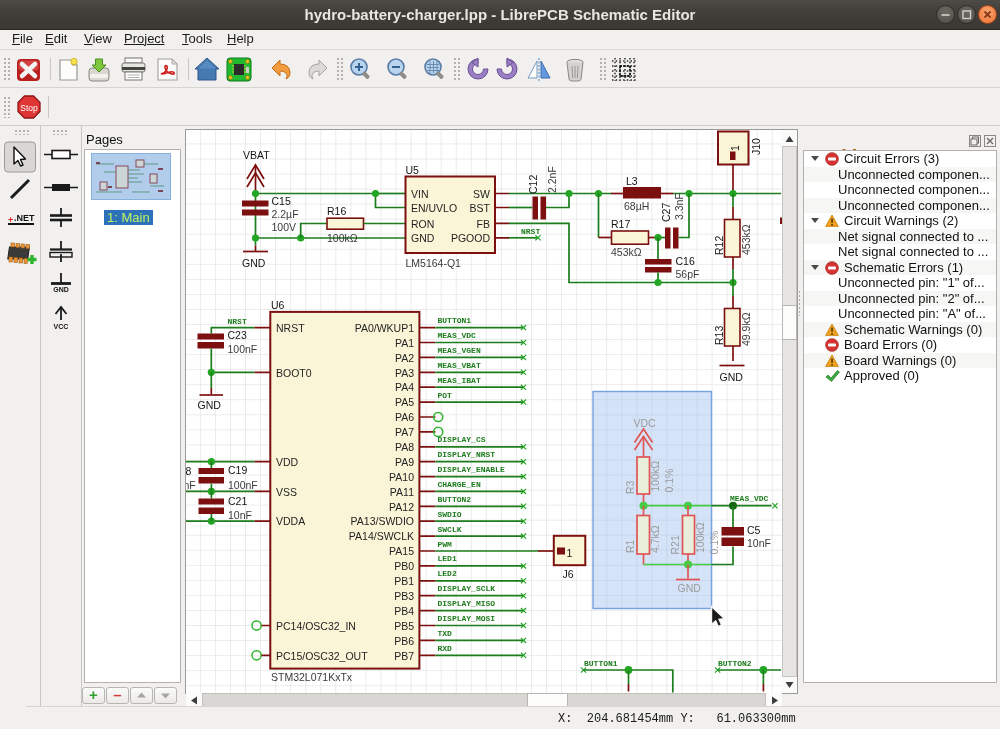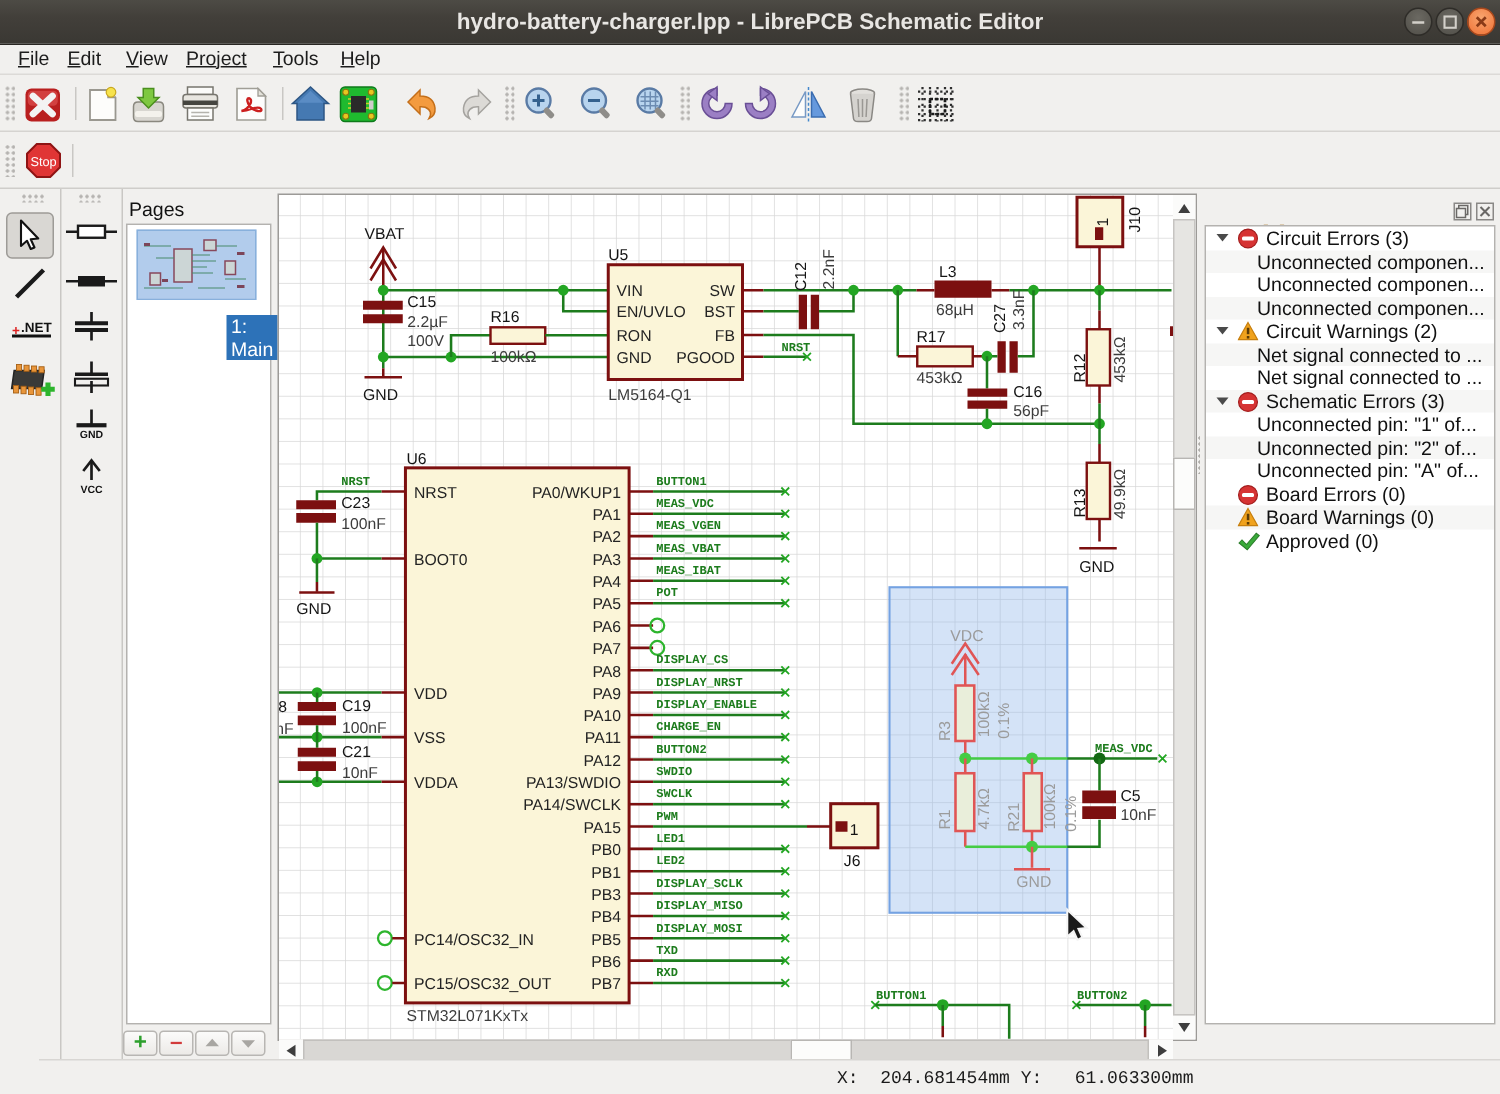--- a/index.html
+++ b/index.html
@@ -30,21 +30,21 @@
 
 
 #leftdock { left:0; top:126px; width:84px; height:580px; background:#f1f0ee; }
 .vsep { position:absolute; width:1px; background:#c9c7c4; }
 
 
 #pagesdock { left:84px; top:126px; width:101px; height:580px; background:#f1f0ee; }
 #pagestitle { position:absolute; left:2px; top:6px; font-size:13px; color:#111; }
 #pageslist { position:absolute; left:0px; top:23px; width:97px; height:534px; background:#fff; border:1px solid #b4b2af; }
 #pagethumb { position:absolute; left:6px; top:3px; width:80px; height:47px; background:#cddff2; border:1px solid #88b0dc; }
-#pagelabel { position:absolute; left:19px; top:60px; background:#2d72b8; color:#ffffff; font-size:13px; padding:0 3px;margin-left:47px; }
+#pagelabel { position:absolute; left:19px; top:60px; background:#2d72b8; color:#bef264; font-size:13px; padding:0 3px; }
 .pbtn { position:absolute; top:561px; width:23px; height:17px; background:linear-gradient(#fbfbfa,#eceae7); border:1px solid #b8b6b3; border-radius:3px; text-align:center; }
 
 
 #canvas { left:186px; top:130px; width:596px; height:563px; background:#fff; }
 #canvasborder { left:185px; top:129px; width:613px; height:565px; border:1px solid #9c9a97; }
 
 
 #hscroll { left:186px; top:693px; width:596px; height:14px; background:#fbfbfa; }
 #hs-track { position:absolute; left:16px; top:0px; width:564px; height:14px; background:#d9d7d4; border:1px solid #c2c0bd; }
 #hs-thumb { position:absolute; left:341px; top:0px; width:41px; height:14px; background:#fcfcfb; border:1px solid #b8b6b3; }
@@ -760,44 +760,52 @@
         <span class="erctxt2">Net signal connected to ...</span>
       </div>
     <div class="ercrow alt">
         <svg class="ercexp" width="12" height="12">
           <path d="M2 4 L10 4 L6 9 Z" fill="#4a4a4a"></path>
         </svg>
         <svg class="ercico" width="14" height="14">
           <circle cx="7" cy="7" r="6.3" fill="#d63333" stroke="#a31f1f" stroke-width="0.8"></circle>
           <rect x="3" y="5.6" width="8" height="2.8" rx="1" fill="#fff"></rect>
         </svg>
-        <span class="erctxt1">Schematic Errors (3)</span>
+        <span class="erctxt1">Schematic Errors (1)</span>
       </div>
     <div class="ercrow">
         <span class="erctxt2">Unconnected pin: "1" of...</span>
       </div>
     <div class="ercrow alt">
         <span class="erctxt2">Unconnected pin: "2" of...</span>
       </div>
     <div class="ercrow">
         <span class="erctxt2">Unconnected pin: "A" of...</span>
-      </div>
-    <div class="ercrow">
-        <svg class="ercico" width="14" height="14">
-          <circle cx="7" cy="7" r="6.3" fill="#d63333" stroke="#a31f1f" stroke-width="0.8"></circle>
-          <rect x="3" y="5.6" width="8" height="2.8" rx="1" fill="#fff"></rect>
-        </svg>
-        <span class="erctxt1">Board Errors (0)</span>
       </div>
     <div class="ercrow alt">
         <svg class="ercico" width="14" height="14">
           <path d="M7 1 L13.4 12.4 L0.6 12.4 Z" fill="#f0a21d" stroke="#c77f0e" stroke-width="0.8"></path>
           <rect x="6.2" y="4.5" width="1.7" height="4.3" fill="#5d3c06"></rect>
           <rect x="6.2" y="10" width="1.7" height="1.7" fill="#5d3c06"></rect>
         </svg>
+        <span class="erctxt1">Schematic Warnings (0)</span>
+      </div>
+    <div class="ercrow">
+        <svg class="ercico" width="14" height="14">
+          <circle cx="7" cy="7" r="6.3" fill="#d63333" stroke="#a31f1f" stroke-width="0.8"></circle>
+          <rect x="3" y="5.6" width="8" height="2.8" rx="1" fill="#fff"></rect>
+        </svg>
+        <span class="erctxt1">Board Errors (0)</span>
+      </div>
+    <div class="ercrow alt">
+        <svg class="ercico" width="14" height="14">
+          <path d="M7 1 L13.4 12.4 L0.6 12.4 Z" fill="#f0a21d" stroke="#c77f0e" stroke-width="0.8"></path>
+          <rect x="6.2" y="4.5" width="1.7" height="4.3" fill="#5d3c06"></rect>
+          <rect x="6.2" y="10" width="1.7" height="1.7" fill="#5d3c06"></rect>
+        </svg>
         <span class="erctxt1">Board Warnings (0)</span>
       </div>
     <div class="ercrow">
         <svg class="ercico" width="15" height="14">
           <path d="M1 8 L3 6 L6 9 L12.5 1.5 L14.5 3 L6.5 12.5 Z" fill="#3aaa3a" stroke="#2a7d2a" stroke-width="0.7"></path>
         </svg>
         <span class="erctxt1">Approved (0)</span>
       </div>
   </div>
 </div>

